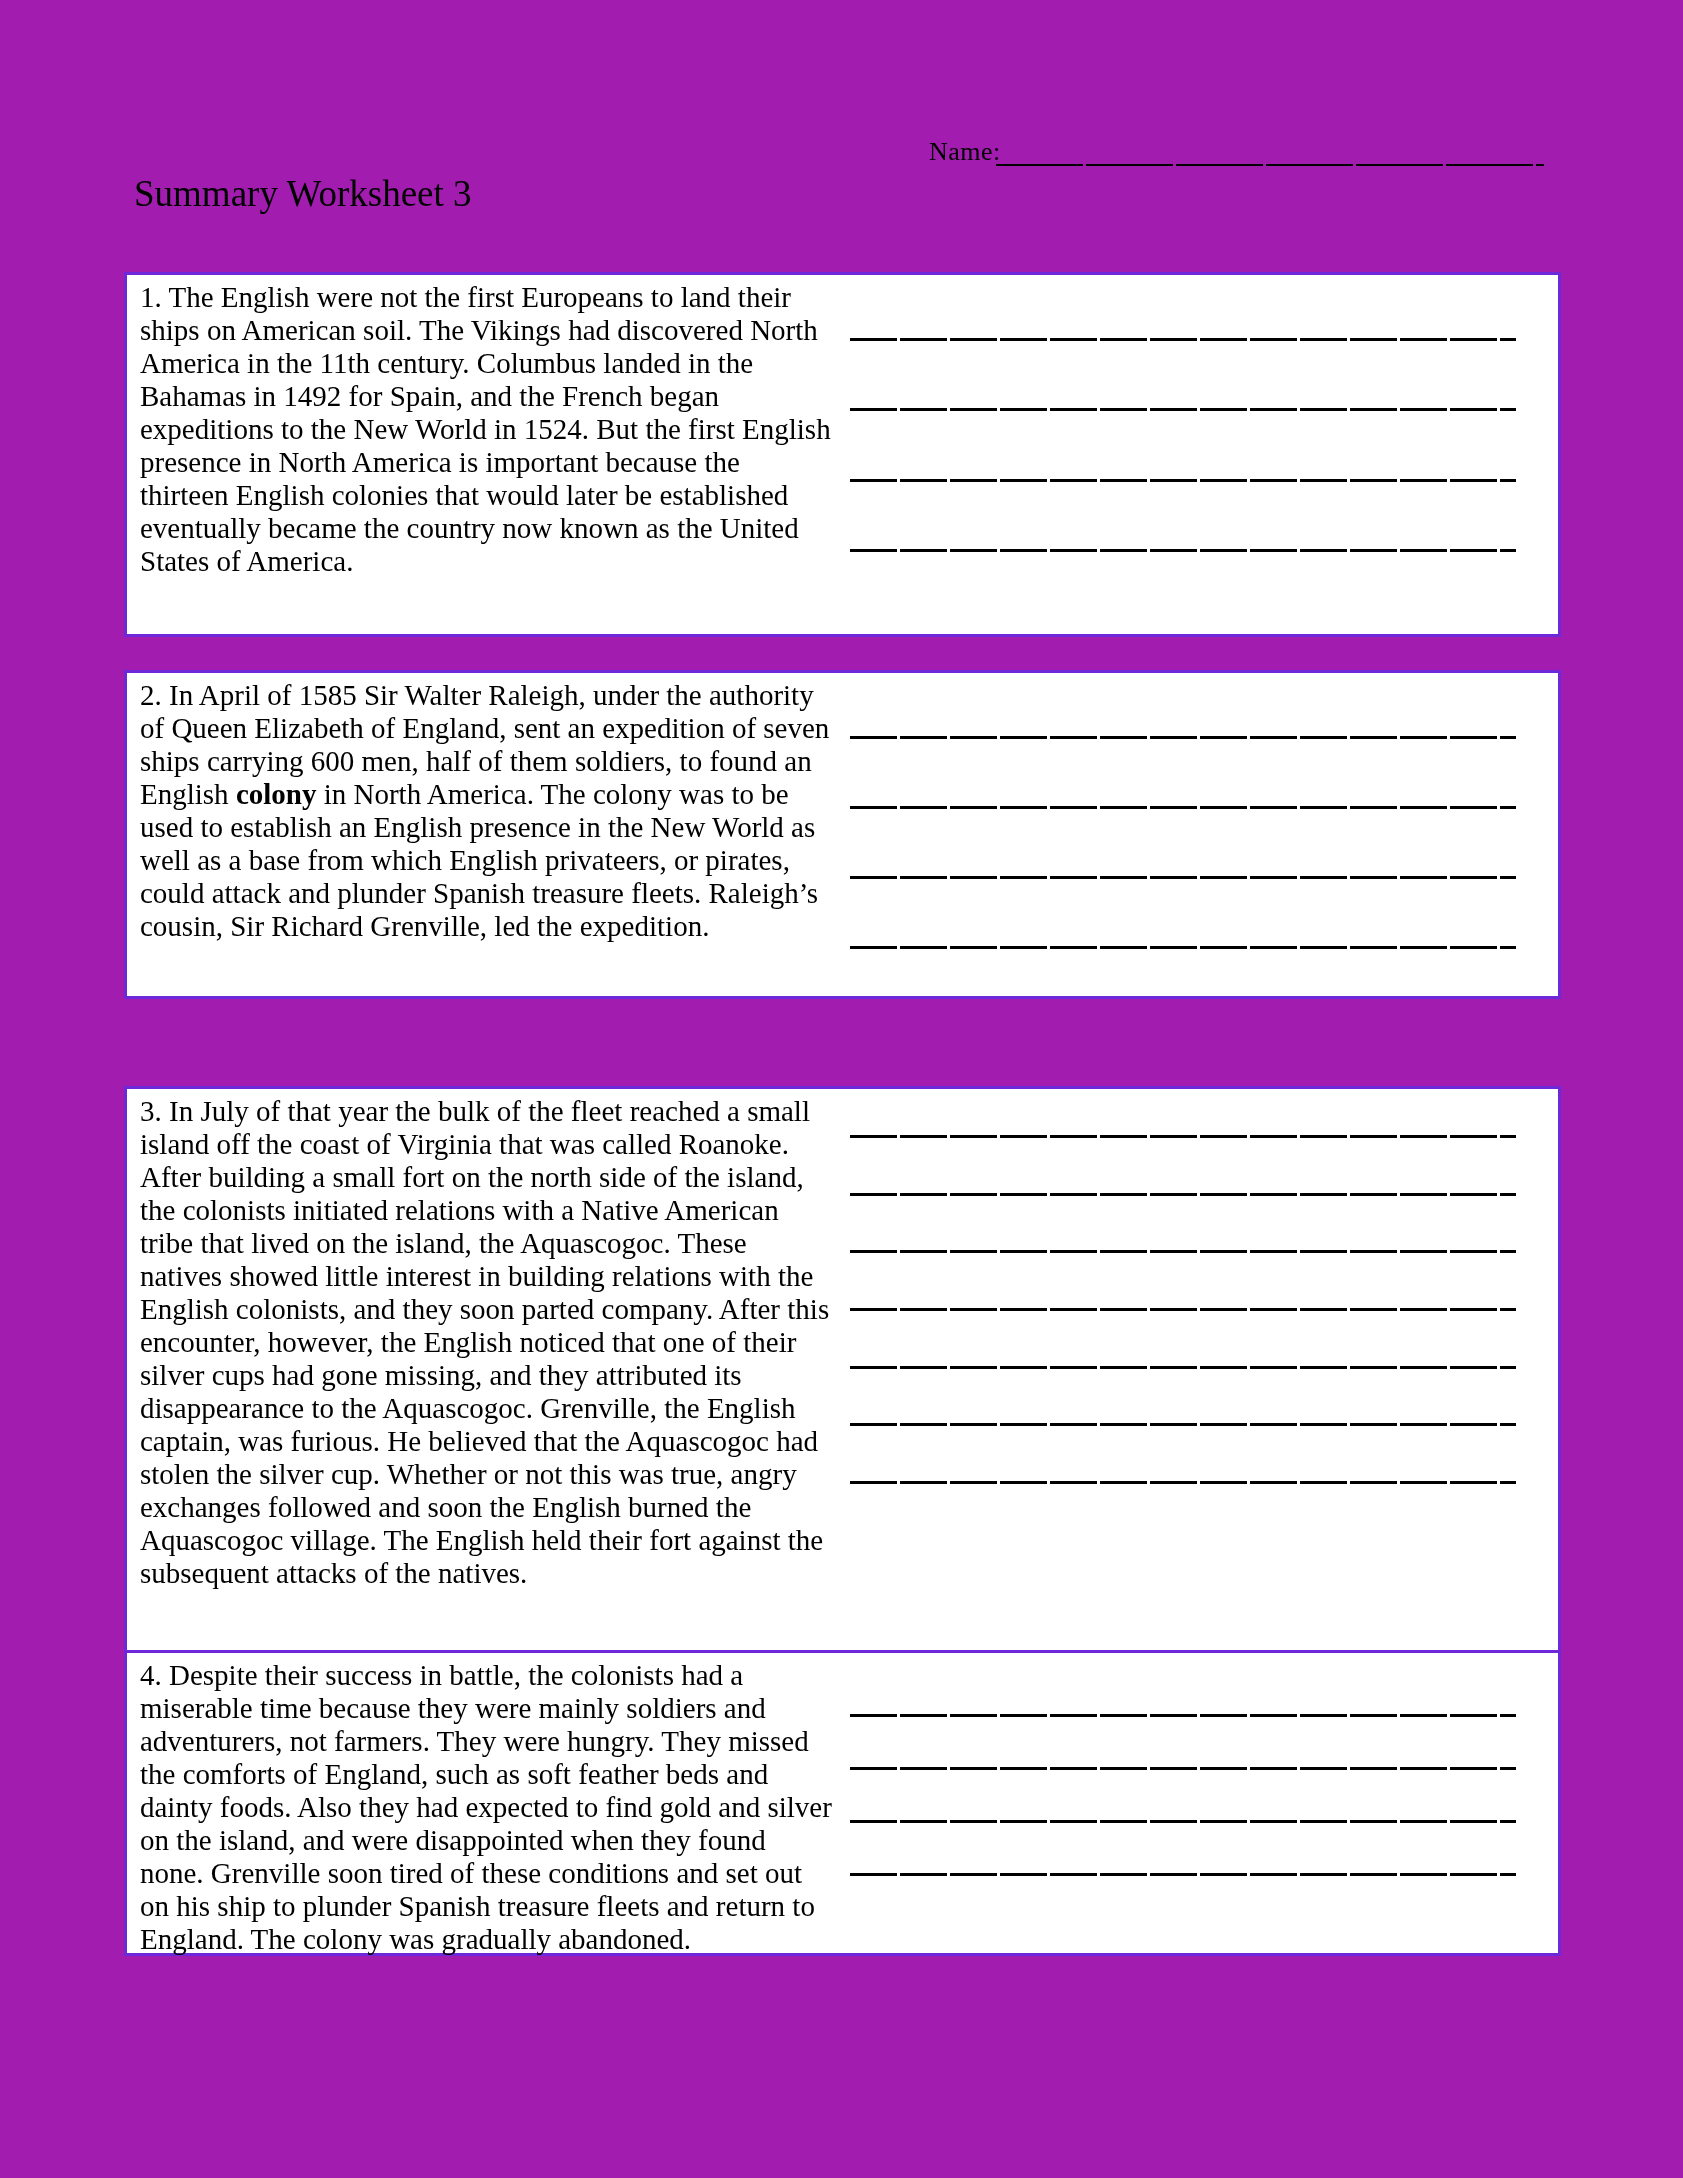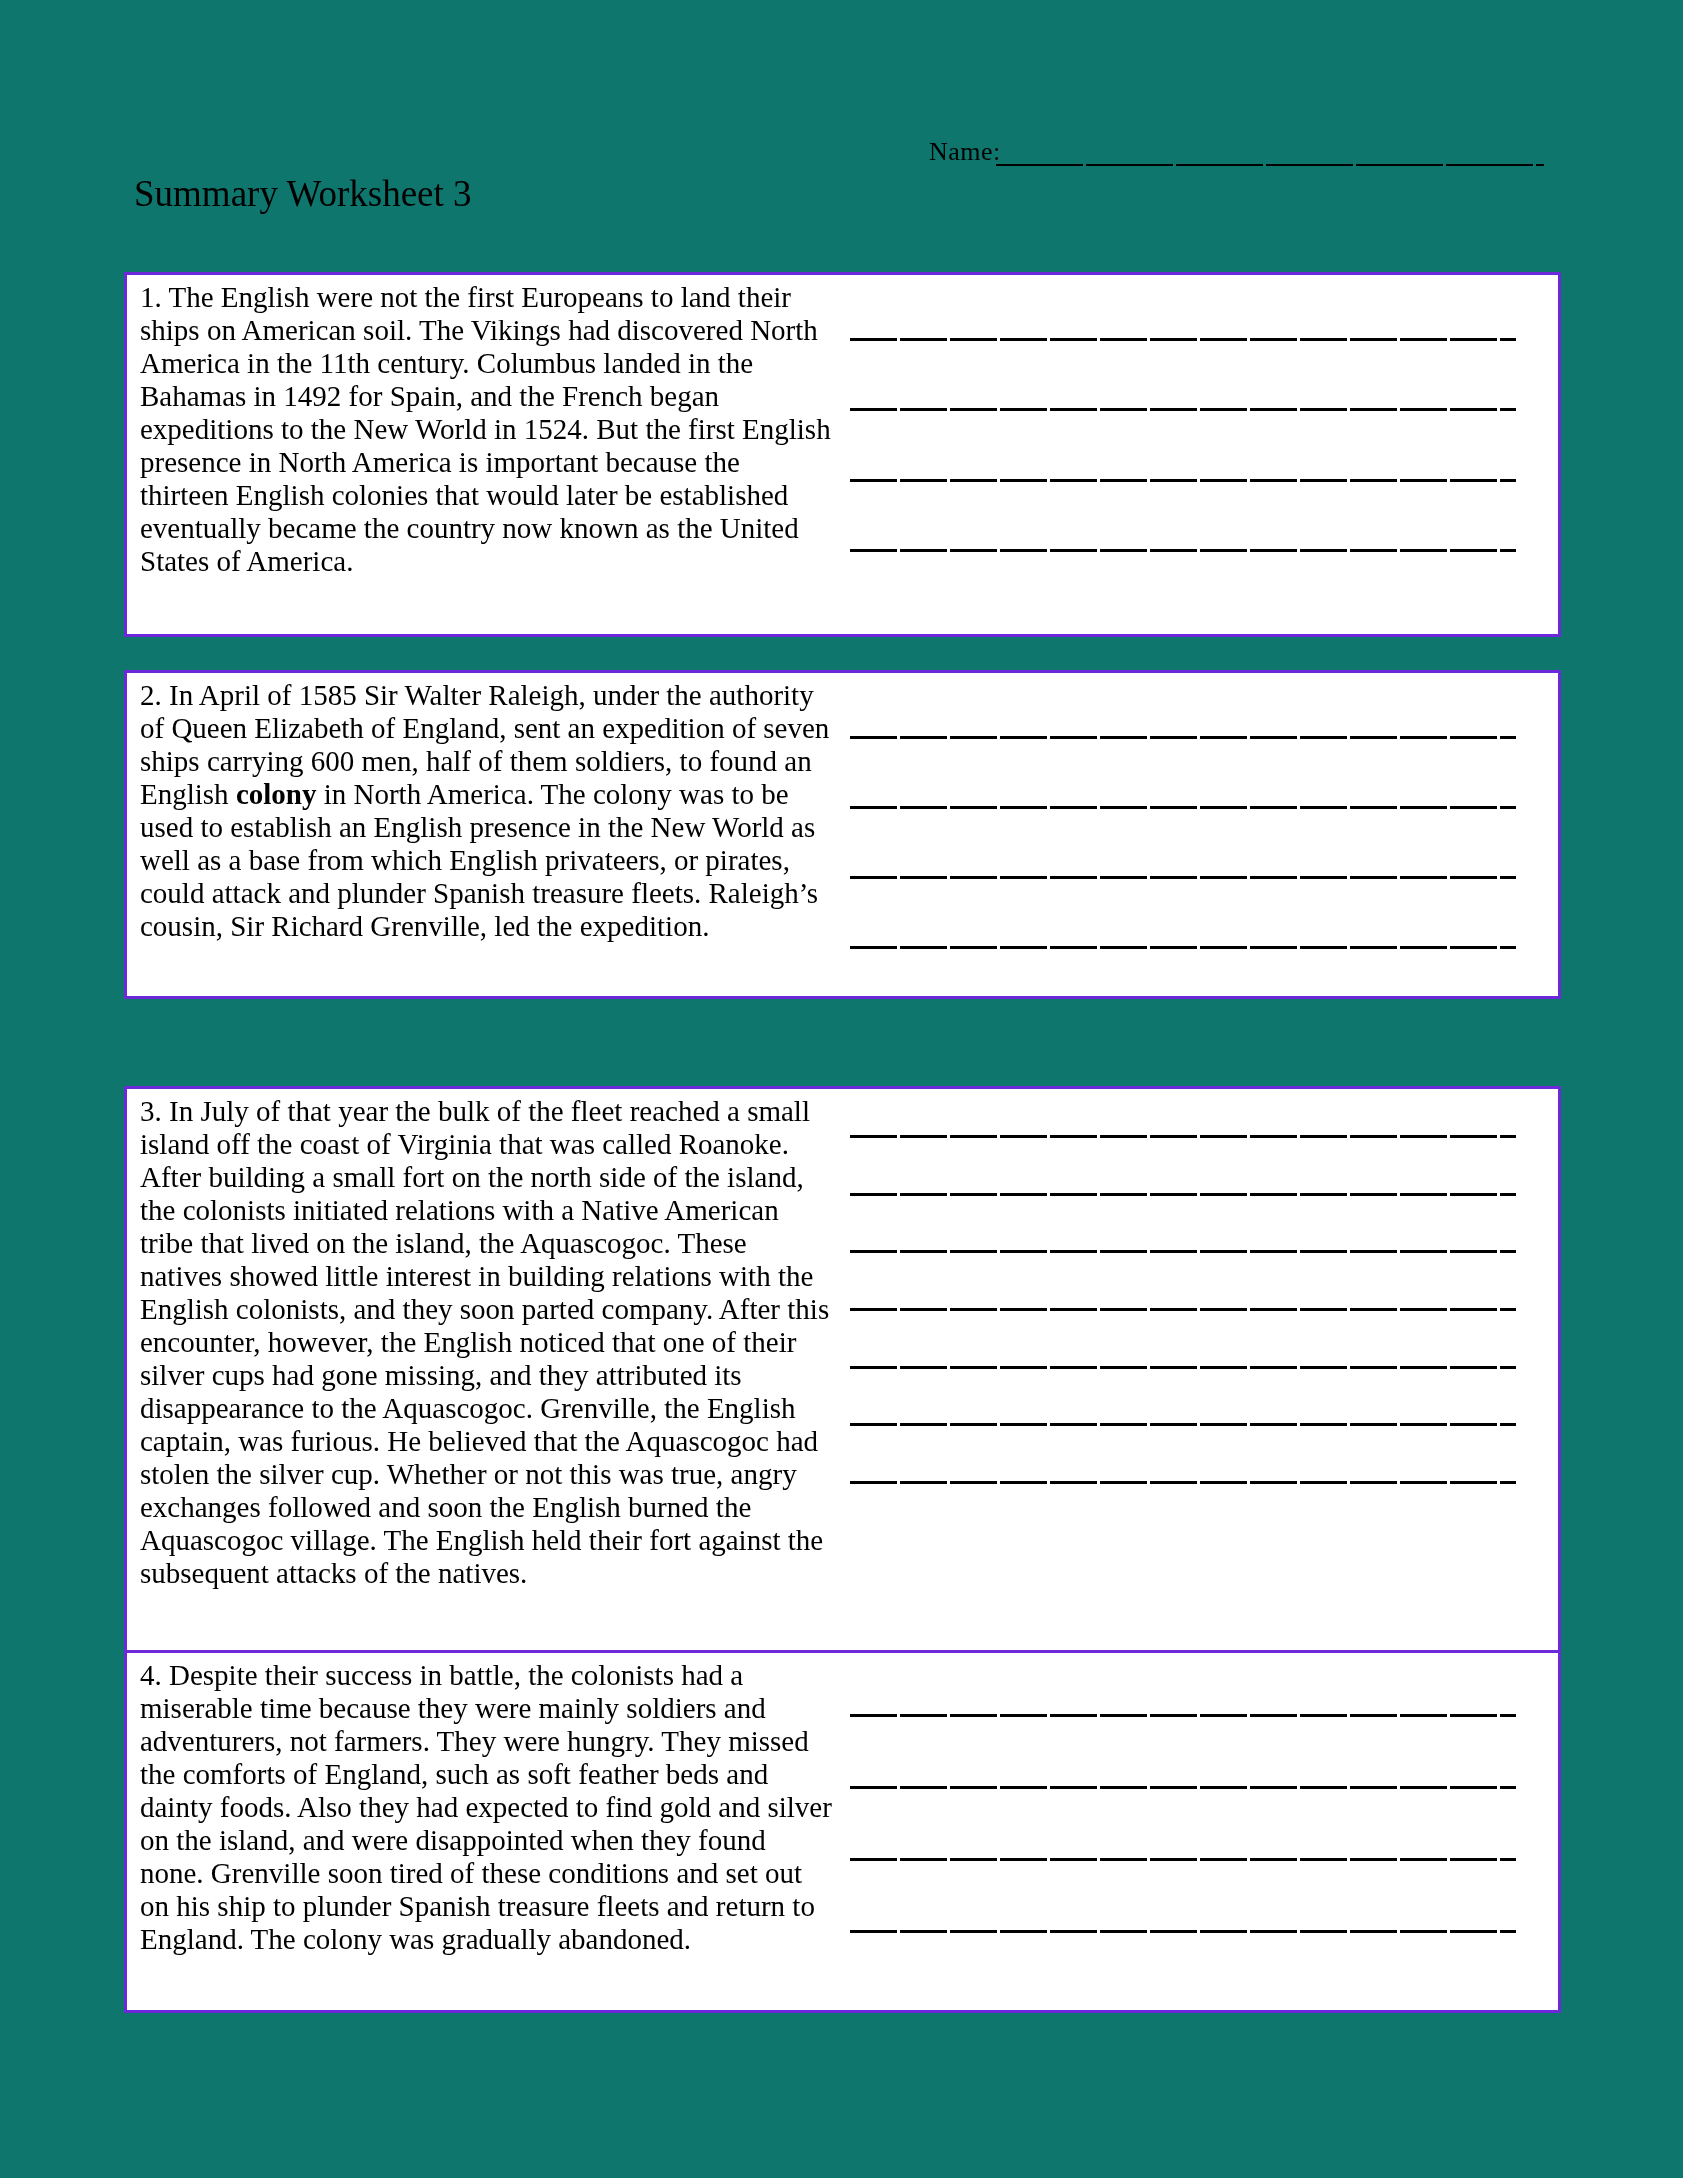--- a/index.html
+++ b/index.html
@@ -1,19 +1,19 @@
 <!DOCTYPE html>
 <html><head>
 <meta charset="utf-8">
 <style>
   html,body{margin:0;padding:0;background:#ffffff;}
   .sheet{
     position:relative;
     width:1683px;height:2178px;
-    background:#0f766e;
+    background:#a21caf;
     font-family:"Liberation Serif", serif;
     color:#000;
   }
   
   .name-row-label{
     position:absolute;left:929px;top:137px;
     font-size:26px;letter-spacing:0.5px;
   }
   .name-line{
     position:absolute;left:996px;top:164px;width:548px;height:2px;
@@ -28,21 +28,21 @@
     font-size:29px;
   }
   
   .pbox{
     position:absolute;left:124px;width:1437px;
     border:3px solid #6d28d9;background:#fff;box-sizing:border-box;margin-top:7px;
   }
   .pbox.b1{top:265px;height:365px;}
   .pbox.b2{top:663px;height:329px;}
   .pbox.b3{top:1079px;height:577px;}
-  .pbox.b4{top:1643px;height:363px;}
+  .pbox.b4{top:1643px;height:306px;}
   .ptext{
     position:absolute;left:13px;top:6px;width:693px;
     font-size:29px;line-height:33px;
   }
   .plines{
     position:absolute;left:723px;right:42px;top:0;bottom:0;
     display:flex;flex-direction:column;justify-content:space-between;
     box-sizing:border-box;
   }
   .b1 .plines{padding-top:63px;padding-bottom:82px;}

